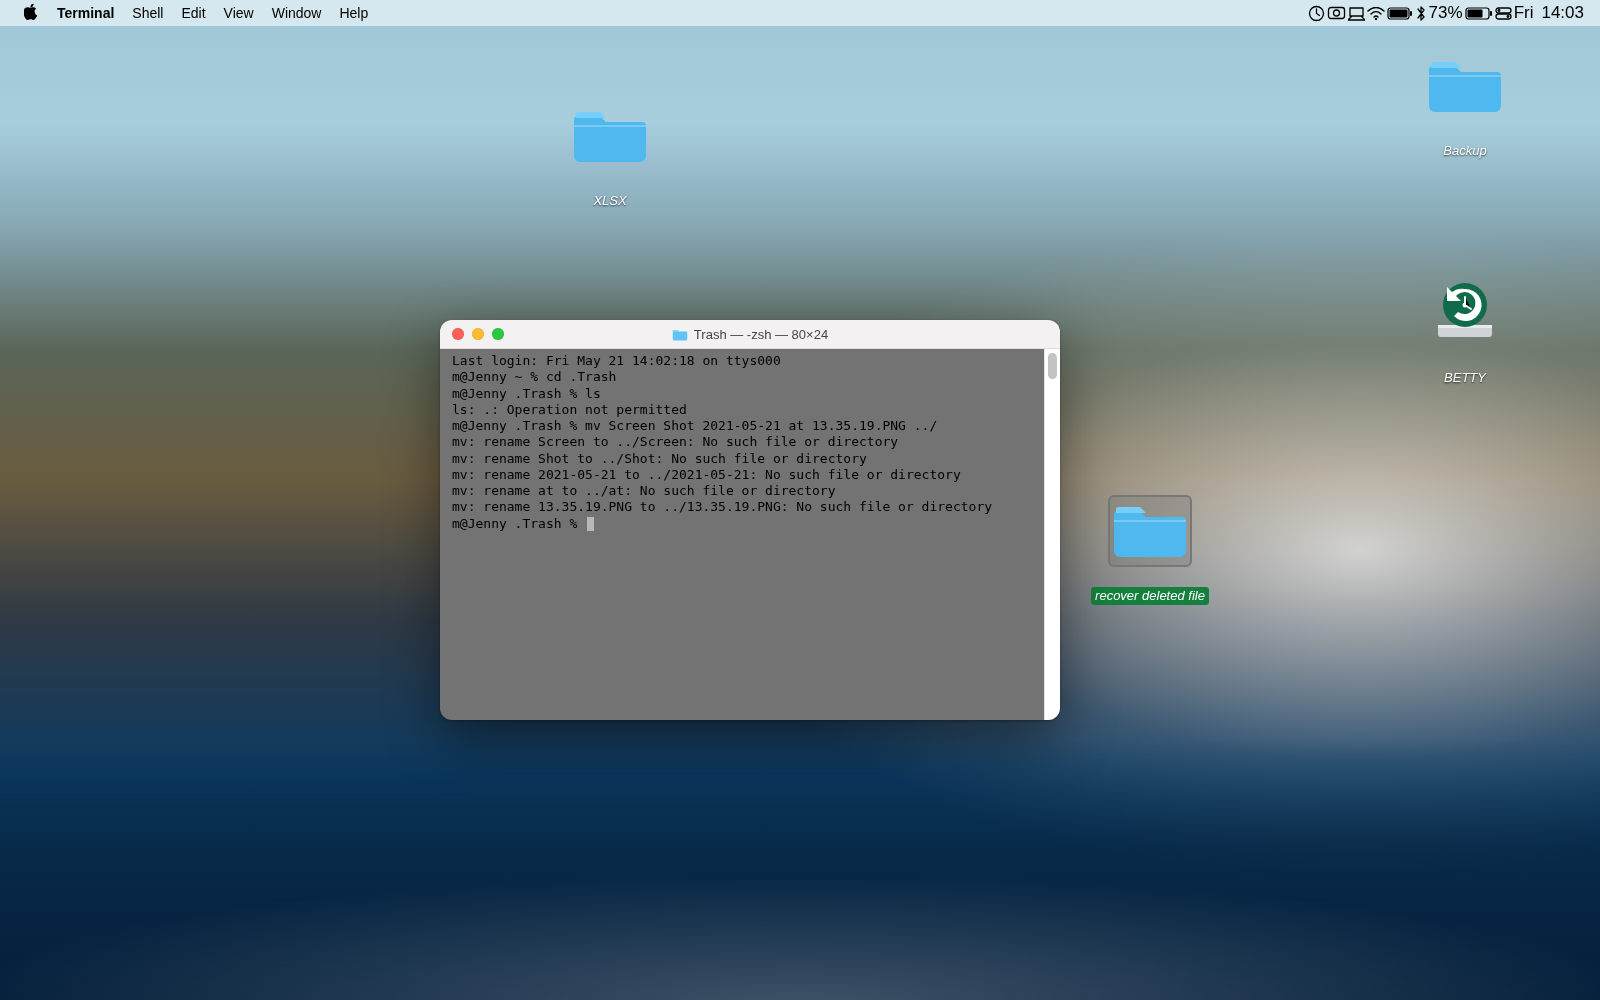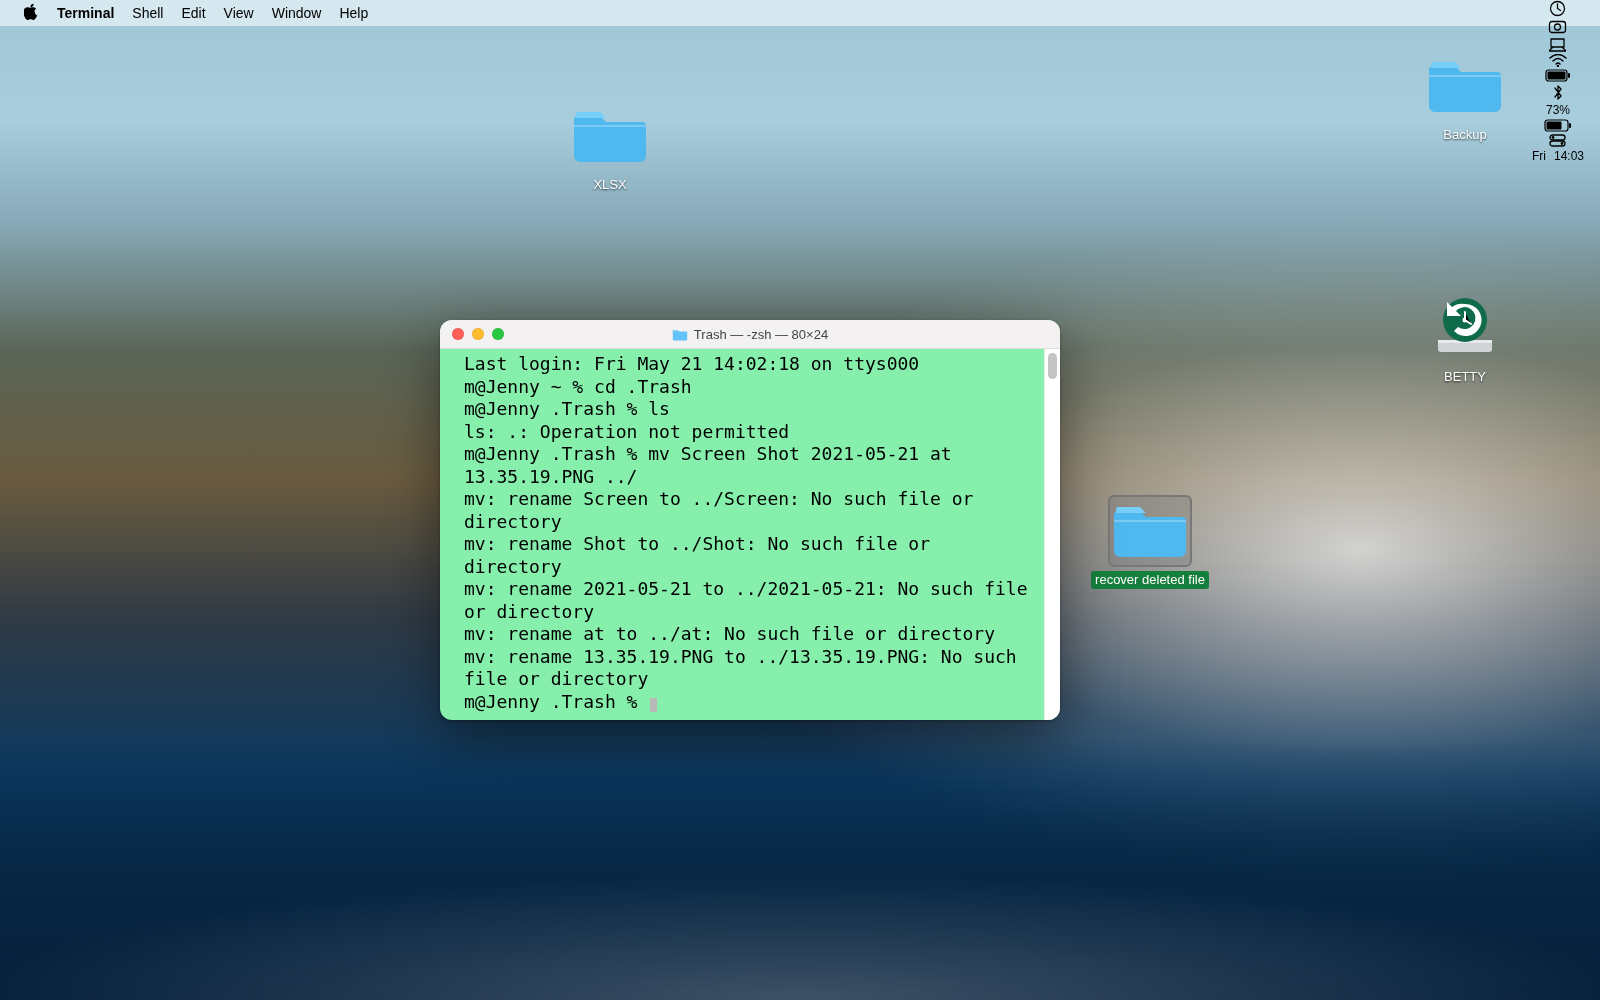--- a/index.html
+++ b/index.html
@@ -55,42 +55,43 @@
     backdrop-filter: blur(20px);
   }
   .menu-left, .menu-right {
     display: flex;
     align-items: center;
     gap: 18px;
     height: 100%;
   }
   .menu-left .app-name { font-weight: 700; }
   .menu-item { cursor: default; white-space: nowrap; }
-  .menu-right { gap: 2px; font-size: 12px; flex-direction: column; }
+  .menu-right { gap: 2px; font-size: 17px; }
   .menu-right svg { display: block; }
   .clock-date { display: flex; gap: 8px; }
 
   
   .desktop-icons { position: absolute; inset: 0; }
   .dicon {
     position: absolute;
     width: 130px;
     display: flex;
     flex-direction: column;
     align-items: center;
     color: #fff;
     text-align: center;
   }
   .dicon .label {
-    margin-top: 4px;
+    margin-top: 20px;
     font-size: 13px;
     text-shadow: 0 1px 2px rgba(0,0,0,0.7);
     line-height: 1.2;
     padding: 1px 4px;
     border-radius: 3px;
+    font-style: italic;
   }
   .dicon.selected .folder-wrap {
     border: 2px solid #777;
     background: rgba(120,120,120,0.35);
     padding: 4px;
     border-radius: 6px;
   }
   .dicon.selected .label {
     background: #15803d;
     color: #fff;
@@ -106,21 +107,21 @@
     height: 58px;
   }
 
   
   .terminal {
     position: absolute;
     left: 440px;
     top: 320px;
     width: 620px;
     height: 400px;
-    background: #86efac;
+    background: #737373;
     border-radius: 12px;
     box-shadow: 0 18px 55px rgba(0,0,0,0.45), 0 1px 3px rgba(0,0,0,0.3);
     overflow: hidden;
     display: flex;
     flex-direction: column;
   }
   .titlebar {
     height: 28px;
     background: #f3f1f1;
     border-bottom: 1px solid #dedcdc;
@@ -155,23 +156,23 @@
     pointer-events: none;
   }
   .titlebar-title svg { width: 16px; height: 14px; }
   .term-body {
     flex: 1;
     position: relative;
     display: flex;
   }
   .term-scroll {
     flex: 1;
-    padding: 4px 6px 6px 24px;
+    padding: 4px 6px 6px 12px;
     font-family: "Menlo", "Consolas", monospace;
-    font-size: 18px;
+    font-size: 13px;
     line-height: 1.25;
     color: #000;
     white-space: pre-wrap;
     overflow-y: auto;
   }
   .term-scroll .line { display: block; }
   .cursor-block {
     display: inline-block;
     width: 7px;
     height: 14px;
@@ -212,21 +213,21 @@
     </div>
     <div class="dicon" style="left: 1400px; top: 50px;">
       <div class="folder-wrap">
   <svg class="folder" viewBox="0 0 72 56">
     <path fill="#4fb8ef" d="M4 10 h22 l6 6 h36 a4 4 0 0 1 4 4 v30 a6 6 0 0 1-6 6 H6 a6 6 0 0 1-6-6 V14 a4 4 0 0 1 4-4z"></path>
     <path fill="#75cff8" d="M4 6 h22 l6 6 H2 v-4 a2 2 0 0 1 2-2z"></path>
     <path fill="#ffffff" opacity="0.25" d="M0 19 h72 v2 H0z"></path>
   </svg></div>
       <div class="label">Backup</div>
     </div>
-    <div class="dicon" style="left: 1400px; top: 290px;">
+    <div class="dicon" style="left: 1400px; top: 275px;">
       <div class="folder-wrap">
   <svg class="tm-disk" viewBox="0 0 58 58">
     <rect x="2" y="44" width="54" height="12" rx="3" fill="#cfd3d6"></rect>
     <rect x="2" y="44" width="54" height="3" fill="#e8ebee"></rect>
     <circle cx="29" cy="24" r="22" fill="#0f6b4a"></circle>
     <path fill="#ffffff" d="M29 8 a16 16 0 1 1-11 27 l4-4 a11 11 0 1 0-2-16 l5 5 h-14 v-14 l5 5 a16 16 0 0 1 13-3z"></path>
     <circle cx="29" cy="24" r="2.5" fill="#fff"></circle>
     <path stroke="#fff" stroke-width="2" stroke-linecap="round" d="M29 16 v8 l6 4"></path>
   </svg></div>
       <div class="label">BETTY</div>

